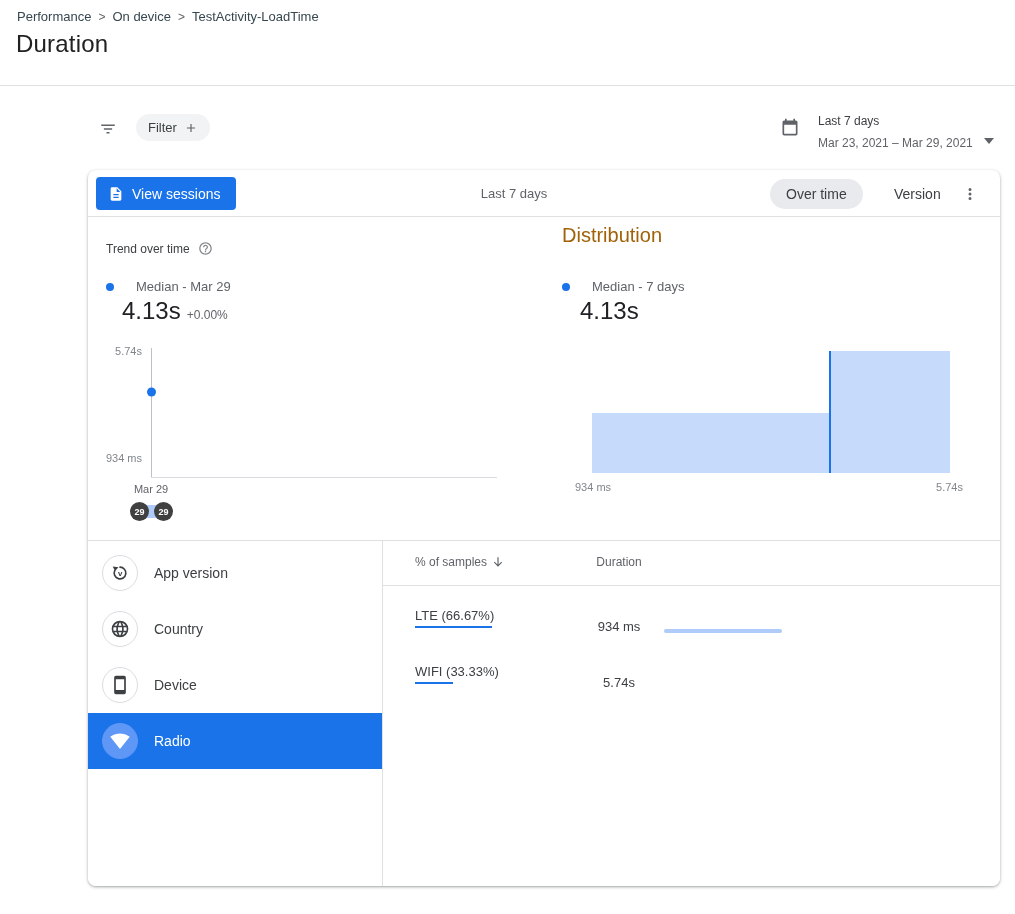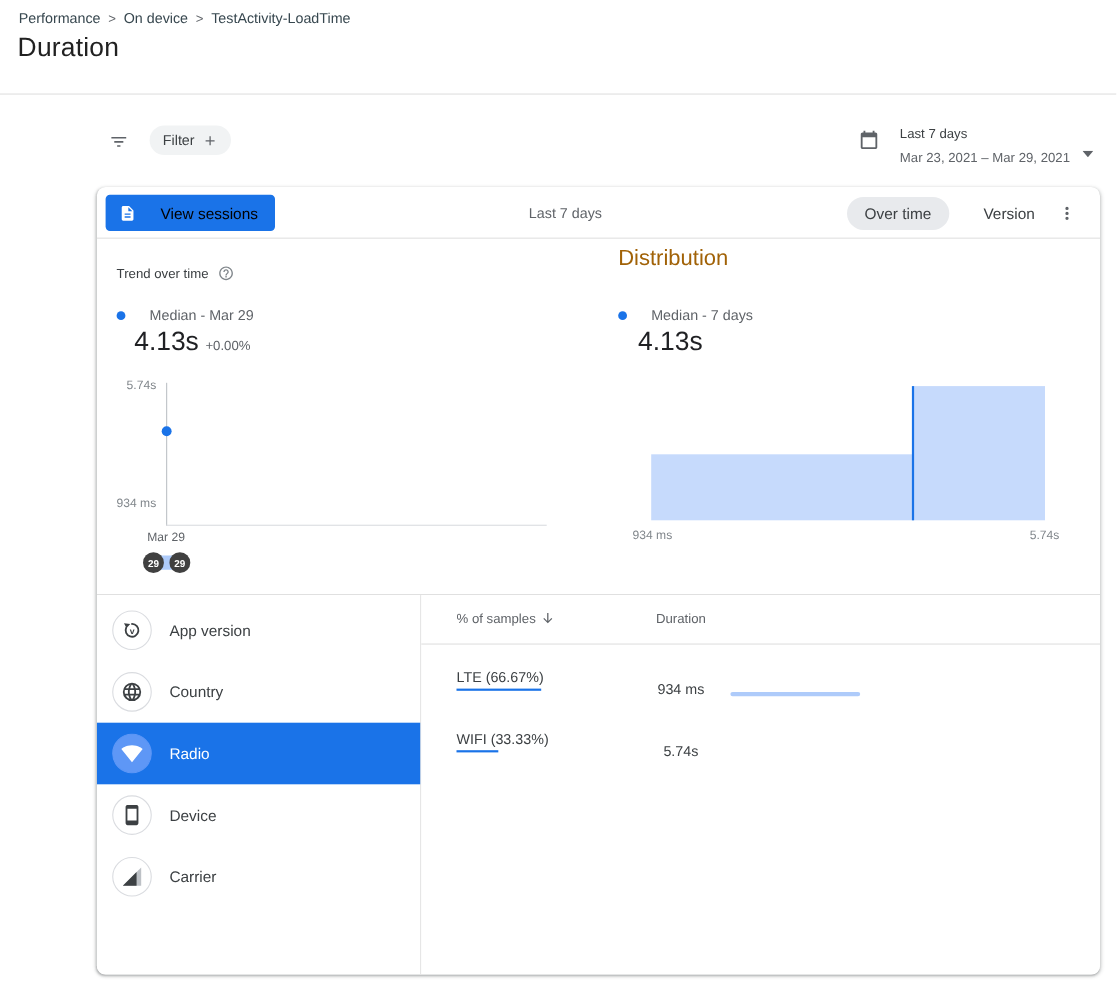--- a/index.html
+++ b/index.html
@@ -19,21 +19,21 @@
   .datepicker{position:absolute;left:775px;top:106px;width:225px;height:50px;cursor:pointer}
   .datepicker .cal{position:absolute;left:5px;top:12px}
   .datepicker .preset{position:absolute;left:43px;top:8px;font-size:12px;font-weight:500;color:#3c4043}
   .datepicker .range{position:absolute;left:43px;top:30px;font-size:12px;color:#5f6368}
   .datepicker .caret{position:absolute;right:6px;top:24px}
 
   
   .card{position:absolute;left:88px;top:170px;width:912px;height:716px;background:#fff;border-radius:8px;overflow:hidden;
         box-shadow:0 1px 2px 0 rgba(60,64,67,.3),0 1px 3px 1px rgba(60,64,67,.15)}
   .card-header{position:absolute;top:0;left:0;right:0;height:47px;border-bottom:1px solid #e0e0e0}
-  .btn-view-sessions{position:absolute;left:8px;top:7px;height:33px;padding:0 16px 0 12px;background:#1a73e8;color:#000000;border:none;border-radius:4px;display:flex;align-items:center;gap:22px;font-size:14px;font-weight:500;cursor:pointer;font-family:inherit}
+  .btn-view-sessions{position:absolute;left:8px;top:7px;height:33px;padding:0 16px 0 12px;background:#1a73e8;color:#ffffff;border:none;border-radius:4px;display:flex;align-items:center;gap:8px;font-size:14px;font-weight:500;cursor:pointer;font-family:inherit}
   .header-period{position:absolute;left:426px;top:16px;transform:translateX(-50%);font-size:13px;color:#5f6368;white-space:nowrap}
   .tab-overtime{position:absolute;left:682px;top:9px;height:30px;padding:12px 16px;border-radius:15px;background:#e8eaed;display:flex;align-items:center;font-size:14px;font-weight:500;color:#3c4043;cursor:pointer}
   .tab-version{position:absolute;left:790px;top:9px;height:30px;padding:0 16px;border-radius:15px;display:flex;align-items:center;font-size:14px;font-weight:500;color:#3c4043;cursor:pointer}
   .menu-dots{position:absolute;left:868px;top:10px;width:28px;height:28px;display:flex;align-items:center;justify-content:center;cursor:pointer;border-radius:50%}
 
   
   .trend-title{position:absolute;left:18px;top:71px;display:flex;align-items:center;gap:8px;font-size:12px;color:#3c4043}
   .legend{display:flex;align-items:center;gap:22px;font-size:13px;color:#5f6368}
   .trend-legend{position:absolute;left:18px;top:109px}
   .dot8{width:8px;height:8px;border-radius:50%;background:#1a73e8;flex:none}
@@ -203,47 +203,38 @@
       <div class="bd-item">
         <span class="bd-icon">
           <svg width="20" height="20" viewBox="0 0 24 24" fill="#3c4043">
               <path d="M12 2a10 10 0 1 0 0 20 10 10 0 0 0 0-20zm6.9 6h-2.95a15.7 15.7 0 0 0-1.38-3.56A8.03 8.03 0 0 1 18.9 8zM12 4.04c.83 1.2 1.48 2.53 1.91 3.96h-3.82A13.7 13.7 0 0 1 12 4.04zM4.26 14a8.1 8.1 0 0 1 0-4h3.38a16.5 16.5 0 0 0 0 4H4.26zm.84 2h2.95c.32 1.25.78 2.45 1.38 3.56A8.03 8.03 0 0 1 5.1 16zm2.95-8H5.1a8.03 8.03 0 0 1 4.33-3.56A15.7 15.7 0 0 0 8.05 8zM12 19.96a13.8 13.8 0 0 1-1.91-3.96h3.82A13.8 13.8 0 0 1 12 19.96zM14.34 14H9.66a14.6 14.6 0 0 1 0-4h4.68a14.6 14.6 0 0 1 0 4zm.25 5.56c.6-1.11 1.06-2.31 1.38-3.56h2.95a8.03 8.03 0 0 1-4.33 3.56zM16.36 14a16.5 16.5 0 0 0 0-4h3.38a8.1 8.1 0 0 1 0 4h-3.38z"></path>
             </svg>
         </span>
         <span>Country</span>
       </div>
 
 
+      <div class="bd-item">
+        <span class="bd-icon">
+          <svg width="20" height="20" viewBox="0 0 24 24" fill="#3c4043">
+              <path d="M17 1H7a2 2 0 0 0-2 2v18a2 2 0 0 0 2 2h10a2 2 0 0 0 2-2V3a2 2 0 0 0-2-2zm0 17H7V5h10v13z"></path>
+            </svg>
+        </span>
+        <span>Device</span>
+      </div>
+
       <div class="bd-item selected">
         <span class="bd-icon">
           <svg width="20" height="20" viewBox="0 0 24 24" fill="#ffffff">
               <path d="M12.01 21.49L23.64 7c-.45-.34-4.93-4-11.64-4C5.28 3 .81 6.66.36 7l11.63 14.49.01.01.01-.01z"></path>
             </svg>
         </span>
         <span>Radio</span>
       </div>
 
-      <div class="bd-item">
-        <span class="bd-icon">
-          <svg width="20" height="20" viewBox="0 0 24 24" fill="#3c4043">
-              <path d="M17 1H7a2 2 0 0 0-2 2v18a2 2 0 0 0 2 2h10a2 2 0 0 0 2-2V3a2 2 0 0 0-2-2zm0 17H7V5h10v13z"></path>
-            </svg>
-        </span>
-        <span>Device</span>
-      </div>
-
-      <div class="bd-item">
-        <span class="bd-icon">
-          <svg width="20" height="20" viewBox="0 0 24 24">
-              <path d="M2 22L22 2v20H2z" fill="#bdc1c6"></path>
-              <path d="M2 22L17 7v15H2z" fill="#3c4043"></path>
-            </svg>
-        </span>
-        <span>Carrier</span>
-      </div>
 
     </div>
 
     <div class="bd-table">
       <div class="bd-thead">
         <div class="th-samples">
           <span>% of samples</span>
           <span style="display:flex">
             <svg width="14" height="14" viewBox="0 0 24 24" fill="#5f6368">
                 <path d="M11 4v12.17l-4.59-4.58L5 13l7 7 7-7-1.41-1.41L13 16.17V4h-2z"></path>

